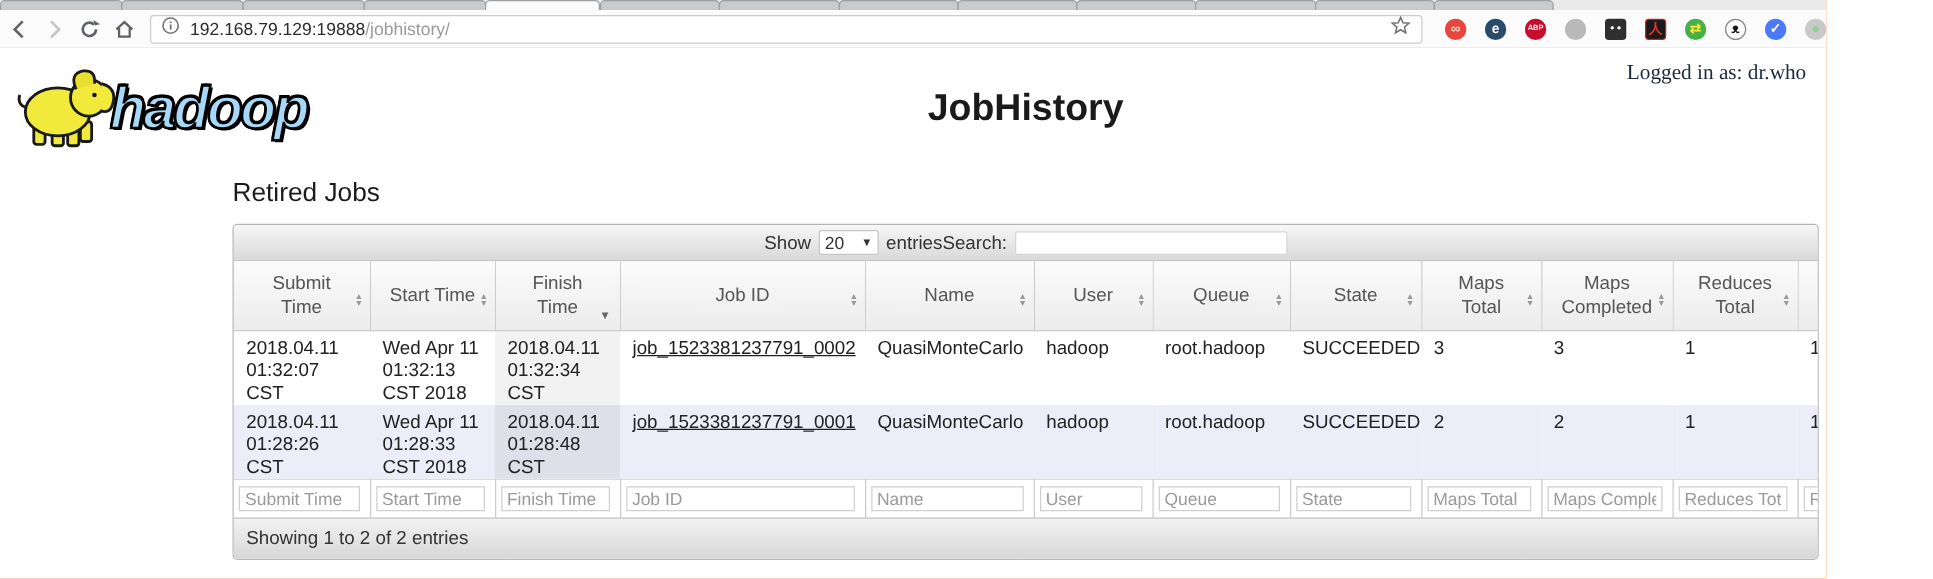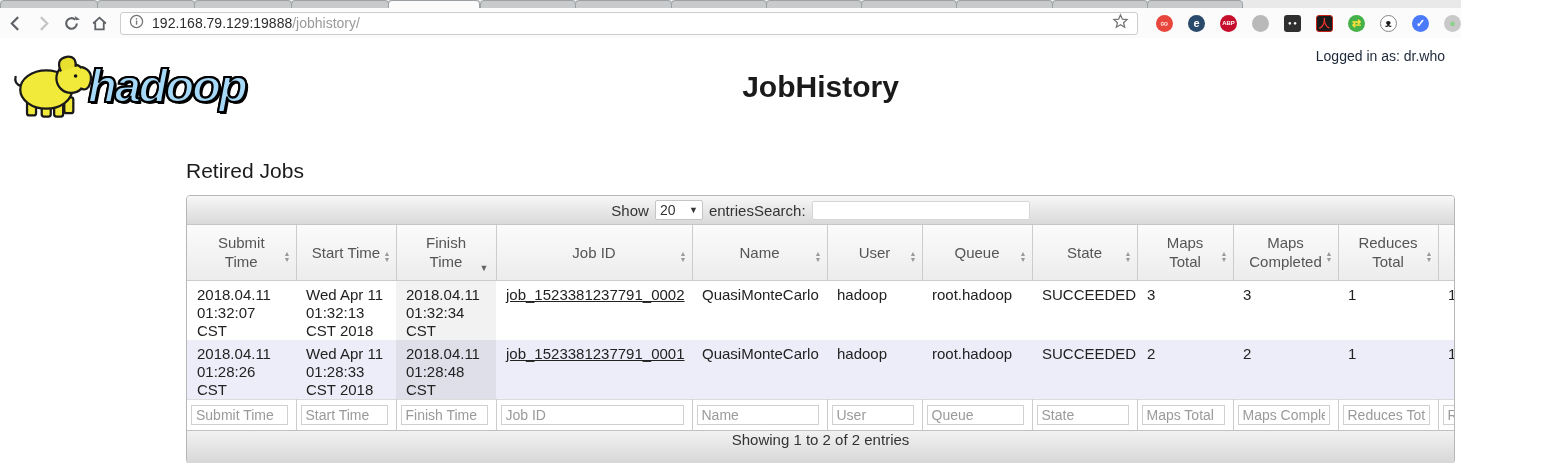--- a/index.html
+++ b/index.html
@@ -18,38 +18,38 @@
   .urlbar { margin-left:8px; width:1094px; height:23px; background:#fff; border:1px solid #cdcdcd; border-radius:3px; display:flex; align-items:center; padding:0 8px; }
   .url { flex:1; font-size:14px; margin-left:8px; white-space:nowrap; overflow:hidden; }
   .url .host { color:#2c2c2c; }
   .url .path { color:#9a9a9a; }
   .extensions { display:flex; align-items:center; gap:15px; margin-left:18px; }
   .ext { width:17px; height:17px; border-radius:50%; display:flex; align-items:center; justify-content:center; font-size:11px; font-weight:bold; cursor:pointer; line-height:1; }
   .ext.square { border-radius:3px; }
 
   
   .page { position:absolute; top:38px; left:0; right:0; bottom:0; background:#fff; }
-  .logged-in { position:absolute; top:10px; right:16px; font-size:14px; color:#1d2838; }
+  .logged-in { position:absolute; top:10px; right:16px; font-size:17px; color:#1d2838;font-family:Liberation Serif, serif; }
   .logo { position:absolute; top:12px; left:10px; display:flex; align-items:center; }
   .logo-text { font-size:47px; font-weight:800; font-style:italic; letter-spacing:-2px; color:#a6d9f7; -webkit-text-stroke:2px #000;
     text-shadow:2px 2px 0 #000, -1px -1px 0 #000, 1px -1px 0 #000, -1px 1px 0 #000; margin-left:-8px; }
   .page-title { position:absolute; top:32px; left:186px; right:6px; text-align:center; font-size:30px; font-weight:bold; color:#1a1a1a; }
 
   
   .sidebar { position:absolute; top:105px; left:14px; width:158px; font-size:15px; }
   .nav-panel { background:#fff; border:1px solid #a8a8a8; border-radius:4px; padding:4px 8px 14px 8px; }
   .nav-header { font-size:16px; color:#222; display:flex; align-items:center; cursor:pointer; padding:2px 0; }
   .tri { display:inline-block; width:0; height:0; margin-right:6px; }
   .tri.down { border-left:5px solid transparent; border-right:5px solid transparent; border-top:6px solid #444; }
   .tri.right { border-top:5px solid transparent; border-bottom:5px solid transparent; border-left:6px solid #666; }
   .nav-link { display:block; margin-left:22px; color:#1b1b1b; text-decoration:underline; font-size:14px; line-height:18px; cursor:pointer; }
   .nav-tools { margin-top:9px; background:linear-gradient(#f8f8f8,#dcdcdc); border:1px solid #b5b5b5; border-radius:4px; padding:3px 8px; color:#555; display:flex; align-items:center; cursor:pointer; }
 
   
-  .main { position:absolute; top:120px; left:186px; right:6px; }
+  .main { position:absolute; top:104px; left:186px; right:6px; }
   .main h2 { font-size:21px; font-weight:400; color:#1b1b1b; line-height:26px; margin-bottom:11px; }
   .dt-wrapper { border:1px solid #b6b6b6; border-radius:4px; overflow:hidden; background:#fff; }
   .dt-toolbar { height:29px; background:linear-gradient(#f7f7f7,#d9d9d9); border-bottom:1px solid #c6c6c6; display:flex; align-items:center; justify-content:center; padding:0 8px; font-size:15px; color:#333; }
   .length { display:flex; align-items:center; gap:6px; }
   .select { background:#fff; border:1px solid #c5c5c5; border-radius:2px; height:20px; min-width:48px; display:inline-flex; align-items:center; justify-content:space-between; padding:0 4px; font-size:14px; cursor:pointer; }
   .sel-arrow { font-size:9px; color:#333; margin-left:4px; }
   .search { display:flex; align-items:center; gap:6px; }
   .search-input { width:218px; height:19px; border:1px solid #d6d6d6; border-radius:2px; background:#fff; font-size:13px; padding:0 4px; outline:none; }
 
   table.jobs { width:100%; border-collapse:collapse; table-layout:fixed; font-size:15px; }
@@ -64,21 +64,21 @@
   tr.row-even td.sorting-col { background:#f2f2f2; }
   tr.row-odd { background:#ecedf8; }
   tr.row-odd td.sorting-col { background:#dedfe9; }
   td a.job-link { color:#222; text-decoration:underline; cursor:pointer; white-space:nowrap; }
   table.jobs tfoot td { background:#fff; border-right:1px solid #ccc; border-top:1px solid #dcdcdc; padding:5px 4px; }
   table.jobs tfoot td:last-child { border-right:none; }
   .filter-input { width:calc(100% - 4px); height:20px; border:1px solid #d0d0d0; font-size:14px; color:#333; padding:0 4px; outline:none; }
   .filter-input::placeholder { color:#9a9a9a; }
   .search-input::placeholder { color:#9a9a9a; }
 
-  .dt-footer { height:33px; background:linear-gradient(#f2f2f2,#d7d7d7); border-top:1px solid #c0c0c0; display:flex; align-items:center; justify-content:space-between; padding:0 10px; font-size:15px; color:#333;flex-direction:column; }
+  .dt-footer { height:33px; background:linear-gradient(#f2f2f2,#d7d7d7); border-top:1px solid #c0c0c0; display:flex; align-items:center; justify-content:space-between; padding:0 10px; font-size:15px; color:#333; }
   .pagination { display:flex; align-items:center; }
   .page-btn { color:#9d9d9d; font-size:15px; padding:3px 10px; border-left:1px solid #d2d2d2; cursor:default; }
   .page-btn:first-child { border-left:none; }
 </style>
 </head>
 <body>
 
 <div class="screen">
 
   <div class="chrome">

